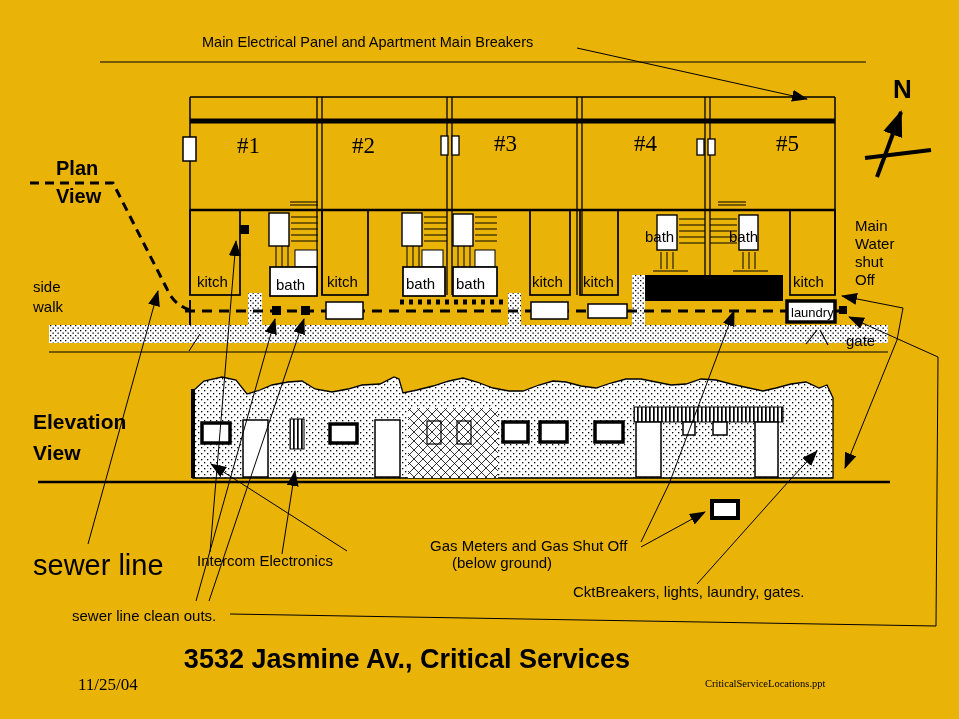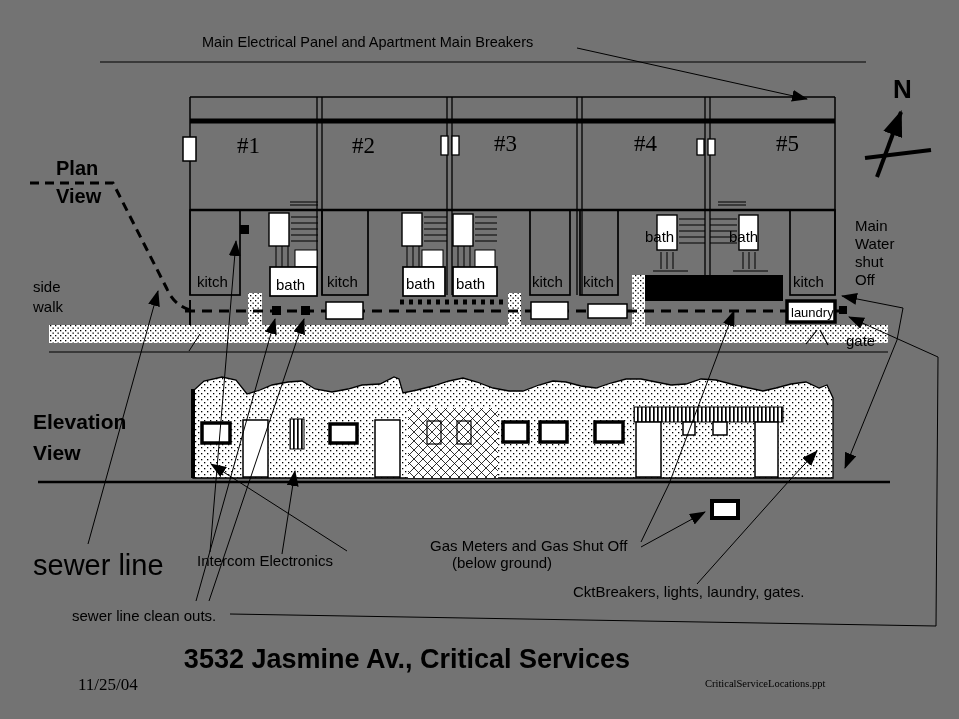--- a/index.html
+++ b/index.html
@@ -1,16 +1,16 @@
 <!DOCTYPE html>
 <html><head>
 <meta charset="utf-8">
 <style>
   html,body{margin:0;padding:0;background:#fff;}
-  #slide{position:relative;width:959px;height:719px;background:#737373;overflow:hidden;
+  #slide{position:relative;width:959px;height:719px;background:#eab308;overflow:hidden;
          font-family:"Liberation Sans",sans-serif;}
   svg text{fill:#000;}
   .t14{font:14.5px "Liberation Sans",sans-serif;}
   .t15{font:15px "Liberation Sans",sans-serif;}
   .t13{font:13px "Liberation Sans",sans-serif;}
   .b20{font:bold 20px "Liberation Sans",sans-serif;}
   .b21{font:bold 21px "Liberation Sans",sans-serif;}
   .t29{font:29px "Liberation Sans",sans-serif;}
   .t27b{font:bold 27px "Liberation Sans",sans-serif;}
   .nfont{font:bold 26px "Liberation Sans",sans-serif;}

